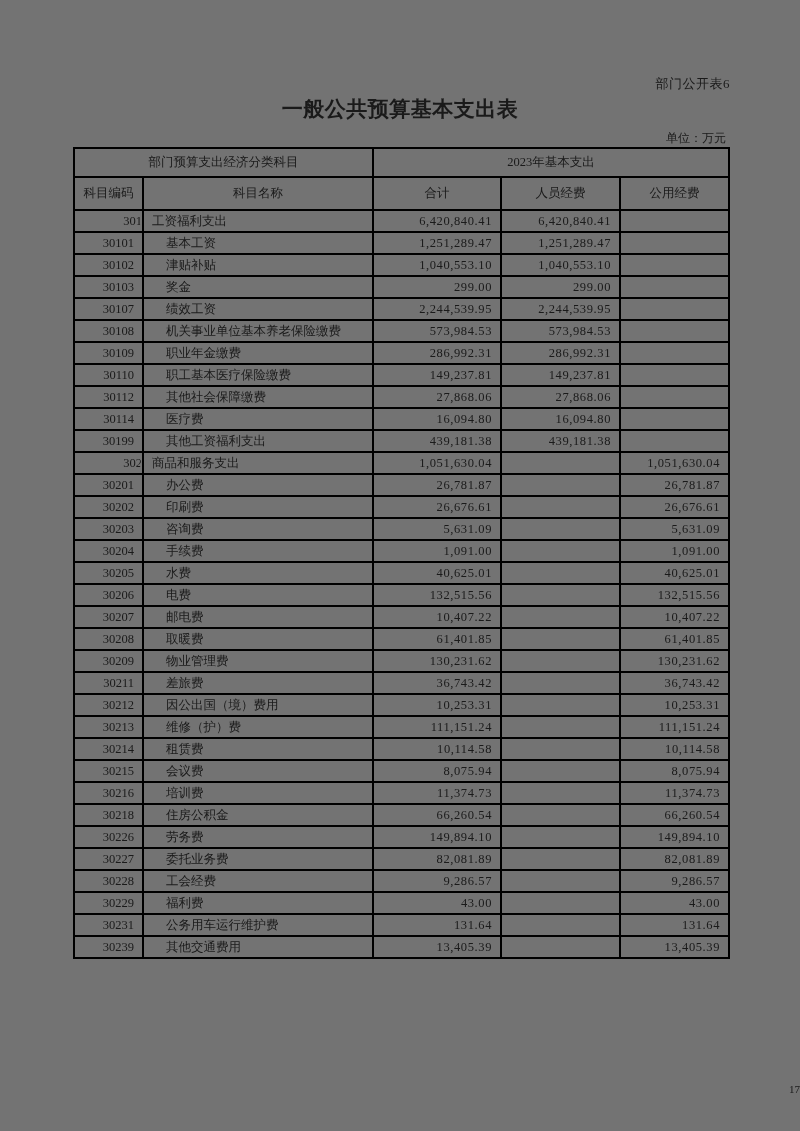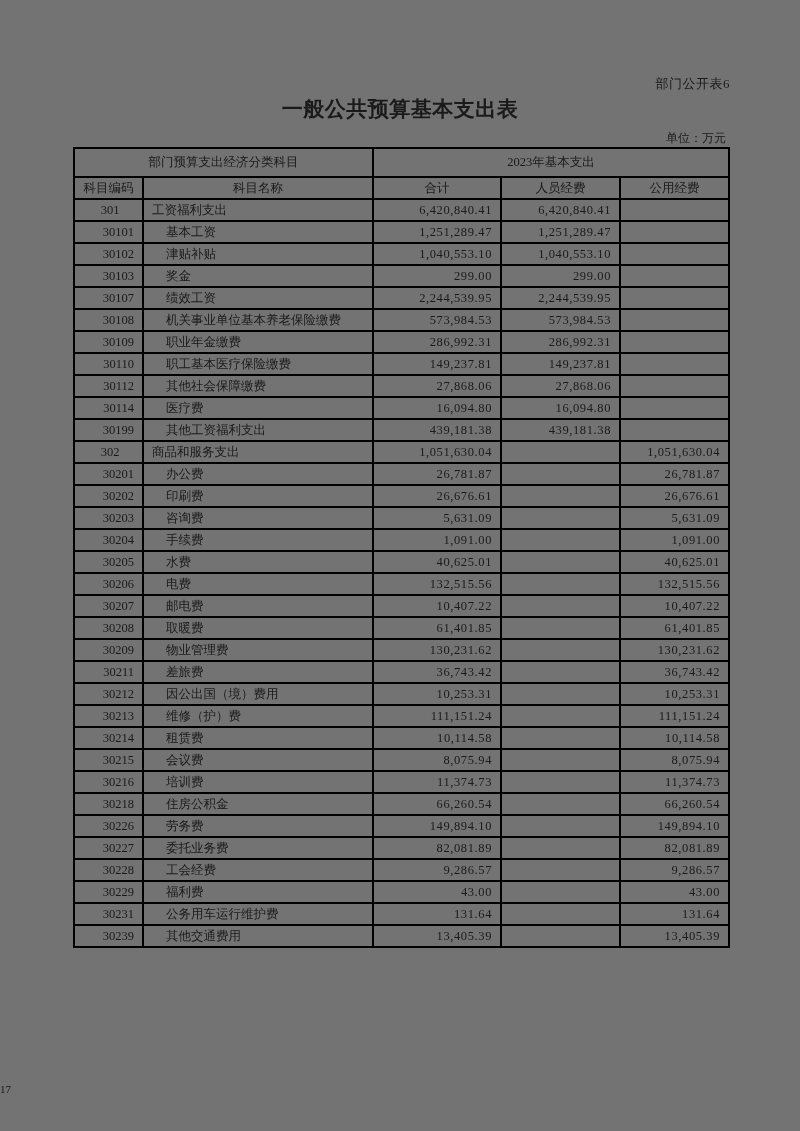--- a/index.html
+++ b/index.html
@@ -53,33 +53,33 @@
     vertical-align: middle;
     overflow: hidden;
     white-space: nowrap;
   }
   col.w-code   { width: 69px; }
   col.w-name   { width: 230px; }
   col.w-total  { width: 128px; }
   col.w-pers   { width: 119px; }
   col.w-publ   { width: 109px; }
   tr.head-1 th { height: 29px; text-align: center; }
-  tr.head-2 th { height: 22px; text-align: center; }
+  tr.head-2 th { height: 33px; text-align: center; }
   tbody td { height: 22px; }
   td.c-code { text-align: right; padding-right: 8px; }
   td.c-name { text-align: left; padding-left: 22px; }
   td.c-num  { text-align: right; padding-right: 8px; letter-spacing: 0.6px; }
-  tr.parent td.c-code { text-align: center; padding-left: 3px; padding-right: 0; border-radius: 11px; }
+  tr.parent td.c-code { text-align: right; padding-left: 3px; padding-right: 0; border-radius: 11px; }
   tr.parent td.c-name { padding-left: 8px; }
   .page-number {
     position: absolute;
     top: 1083px;
     left: 0;
     width: 100%;
-    text-align: left;
+    text-align: right;
     font-size: 11px;
   }
 </style>
 </head>
 <body>
 
 <div class="page">
 
   <div class="doc-label">部门公开表6</div>
 

